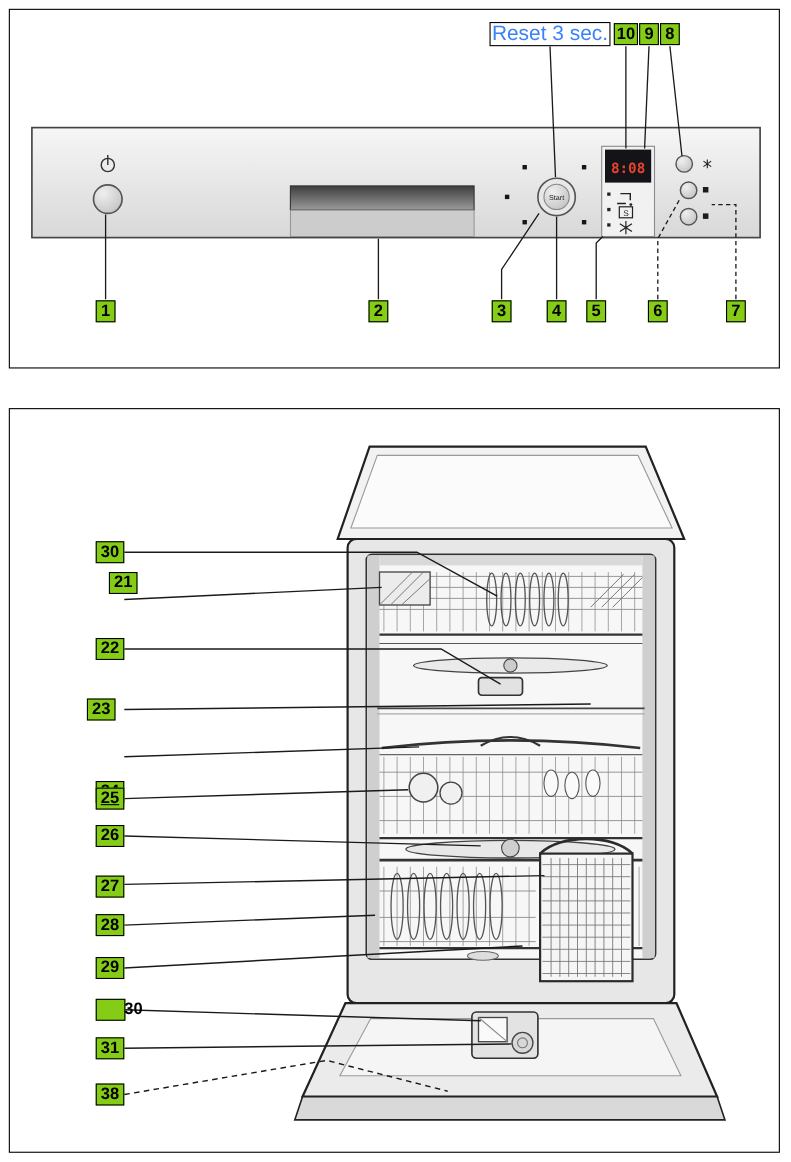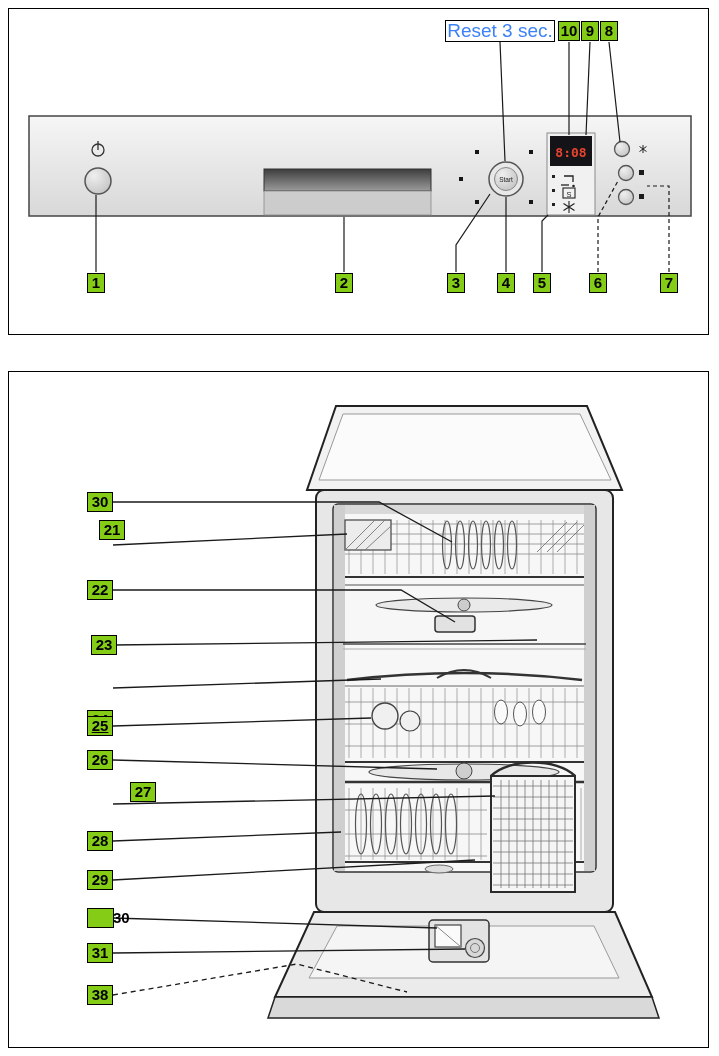--- a/index.html
+++ b/index.html
@@ -246,25 +246,25 @@
         <path d="M104 508L466 488"></path>
         <path d="M104 546L428 556"></path>
         <path d="M104 581L456 577"></path>
         <path d="M104 623L288 592L398 620" stroke-dasharray="5 4"></path>
       </g>
     </svg>
 
     <div class="co w26" style="left:78px;top:120px;">30</div>
     <div class="co w26" style="left:78px;top:148px;margin-left:12px;">21</div>
     <div class="co w26" style="left:78px;top:208px;">22</div>
-    <div class="co w26" style="left:82px;top:263px;">23</div>
+    <div class="co w26" style="left:70px;top:263px;">23</div>
     <div class="co w26" style="left:78px;top:306px;margin-top:32px;">24</div>
     <div class="co w26" style="left:78px;top:344px;text-decoration:underline;">25</div>
     <div class="co w26" style="left:78px;top:378px;">26</div>
-    <div class="co w26" style="left:78px;top:410px;margin-left:43px;">27</div>
+    <div class="co w26" style="left:78px;top:424px;">27</div>
     <div class="co w26" style="left:78px;top:459px;">28</div>
     <div class="co w26" style="left:78px;top:498px;">29</div>
     <div class="co w26" style="left:78px;top:536px;padding-left:25px;">30</div>
     <div class="co w26" style="left:78px;top:571px;">31</div>
     <div class="co w26" style="left:78px;top:613px;">38</div>
   </div>
 
 </div>
 
 </body></html>

